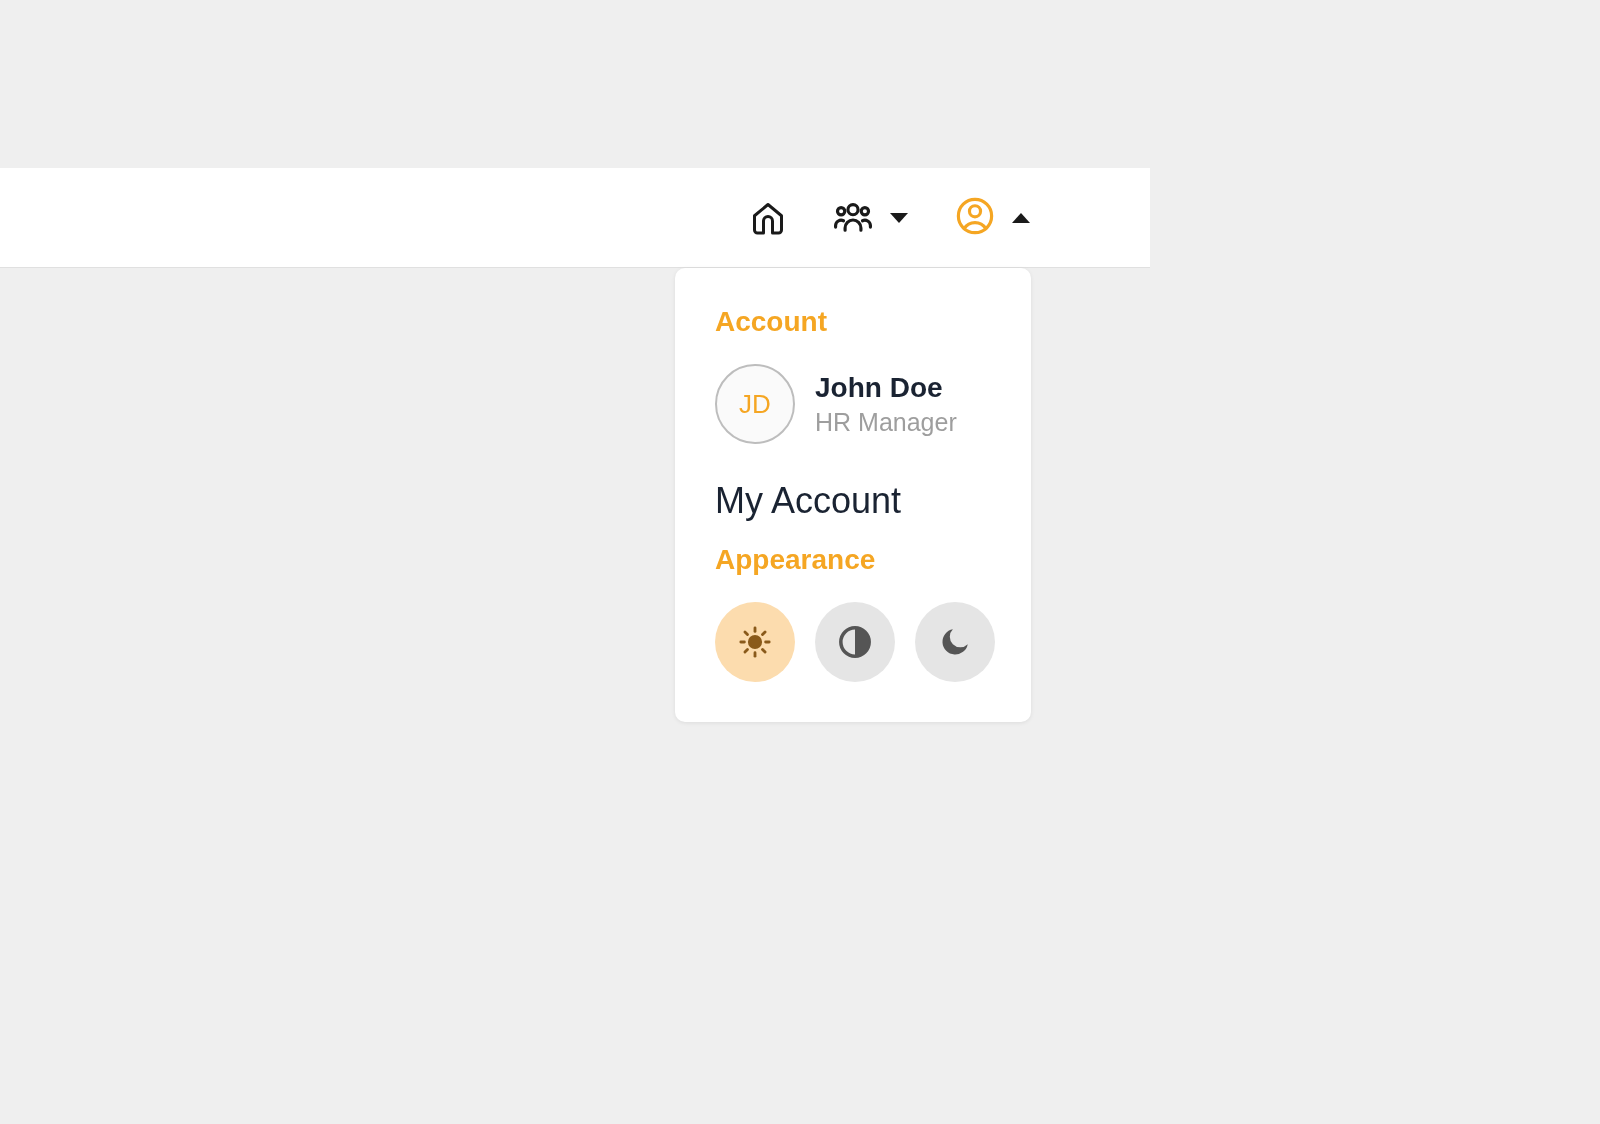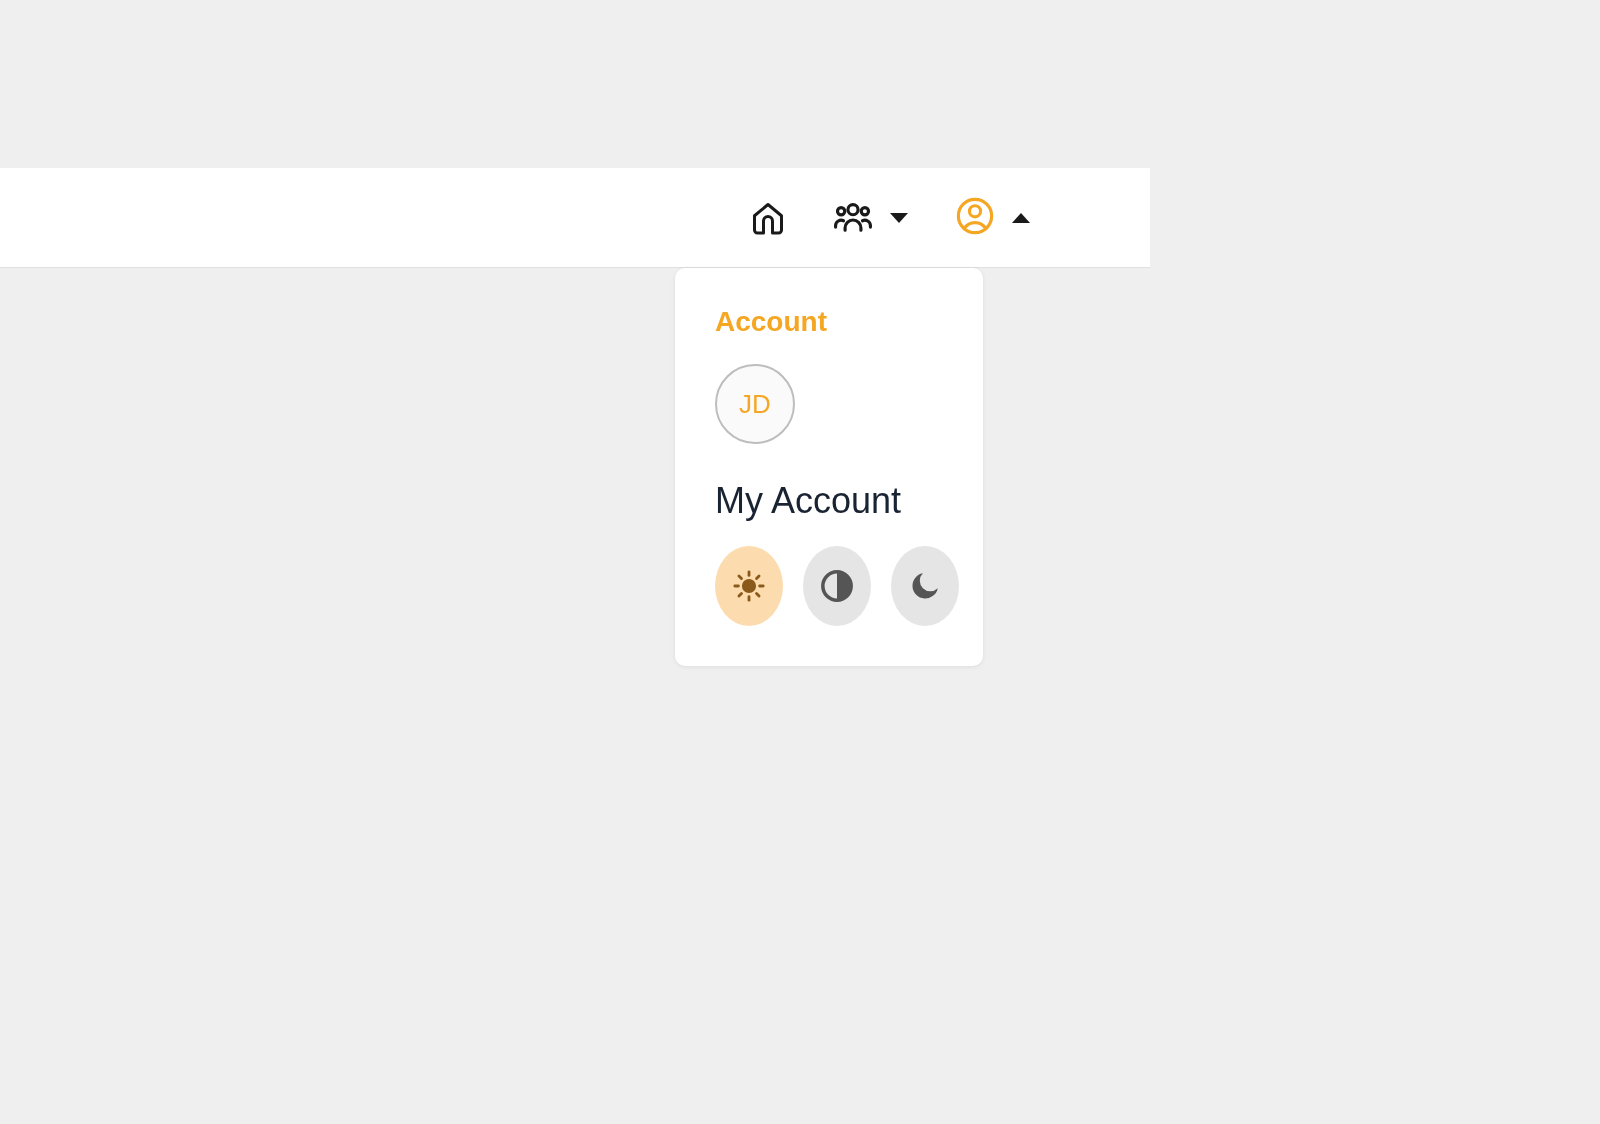--- a/index.html
+++ b/index.html
@@ -54,21 +54,21 @@
     .caret-down {
       border-top: 10px solid #1a1a1a;
     }
     .caret-up {
       border-bottom: 10px solid #1a1a1a;
     }
     .dropdown {
       position: absolute;
       top: 268px;
       left: 675px;
-      width: 308px;
+      width: 356px;
       background: #ffffff;
       border-radius: 10px;
       box-shadow: 0 1px 4px rgba(0,0,0,0.08);
       padding: 38px 24px 40px 40px;
     }
     .section-header {
       color: #f5a623;
       font-weight: 600;
       font-size: 28px;
       margin-bottom: 26px;
@@ -171,24 +171,29 @@
     </span>
     <span class="caret caret-up"></span>
   </div>
 </div>
 
 <div class="dropdown">
   <div class="section-header">Account</div>
 
   <div class="profile-row">
     <div class="avatar">JD</div>
+    <div class="profile-info">
+      <div class="profile-name">John Doe</div>
+      <div class="profile-role">HR Manager</div>
+    </div>
   </div>
 
   <div class="menu-item">My Account</div>
 
+  <div class="section-header" style="margin-top:10px;">Appearance</div>
 
   <div class="appearance-row">
     <button class="theme-button active">
       <svg viewBox="0 0 24 24" fill="none" stroke="#8a5a1a" stroke-width="2" stroke-linecap="round">
         <circle cx="12" cy="12" r="4" fill="#8a5a1a"></circle>
         <line x1="12" y1="2" x2="12" y2="4.5"></line>
         <line x1="12" y1="19.5" x2="12" y2="22"></line>
         <line x1="2" y1="12" x2="4.5" y2="12"></line>
         <line x1="19.5" y1="12" x2="22" y2="12"></line>
         <line x1="4.9" y1="4.9" x2="6.7" y2="6.7"></line>

